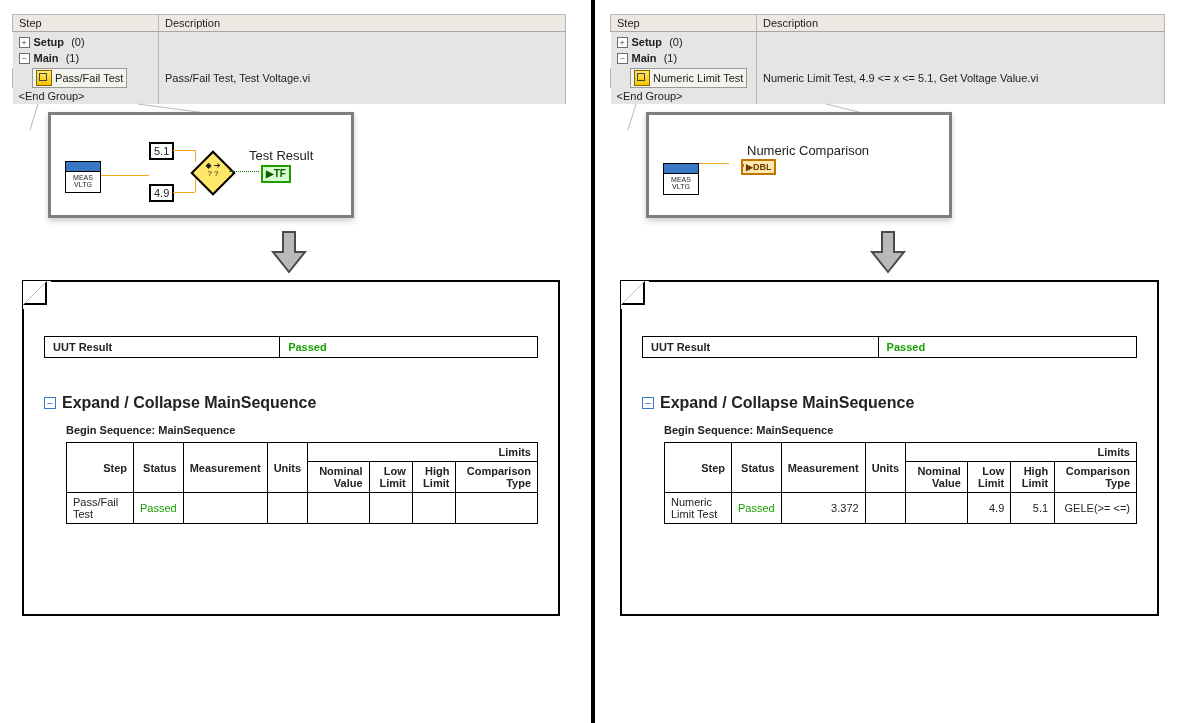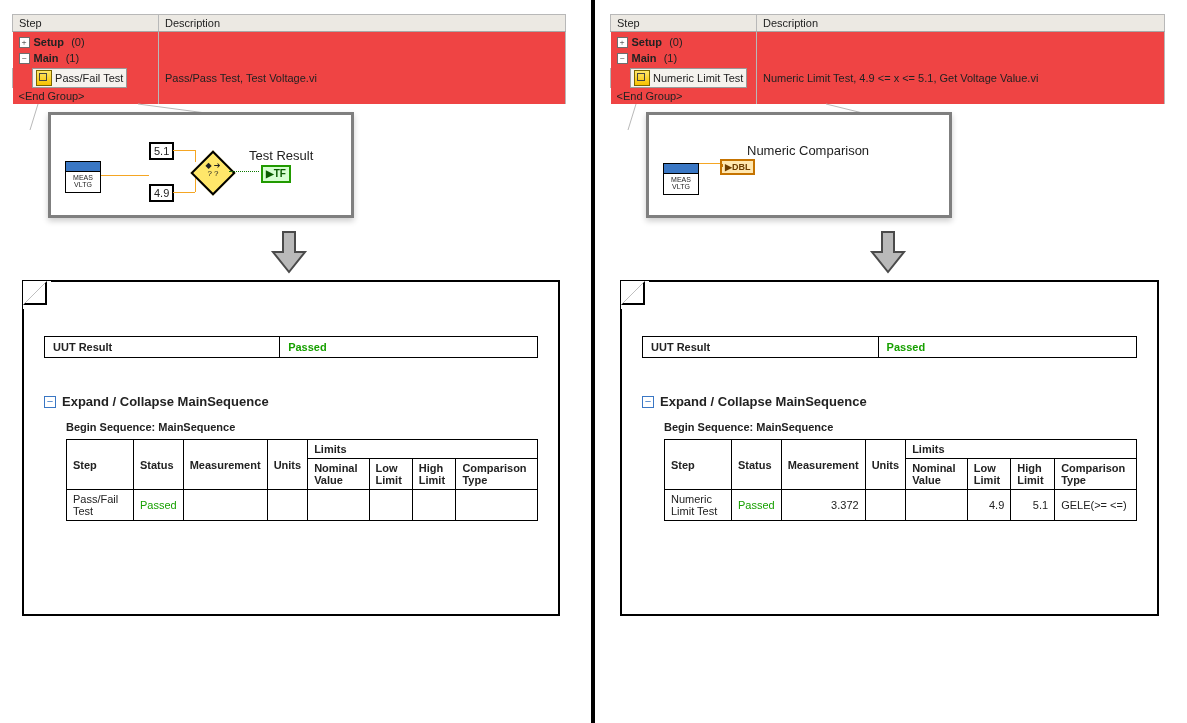--- a/index.html
+++ b/index.html
@@ -7,21 +7,21 @@
 .vdiv{position:absolute;left:591px;top:0;width:4px;height:723px;background:#000}
 .pane{position:absolute;top:0;bottom:0}
 .pane.left{left:0;width:588px}
 .pane.right{left:598px;width:589px}
 
 .p-pad{padding:14px 22px 12px 12px}
 
 
 .seqhdr{position:relative}
 .seqhdr table{border-collapse:collapse;width:100%;table-layout:fixed}
-.seqhdr td{border:1px solid #b8b8b8;padding:2px 6px;background:#ef4444;font-size:11px}
+.seqhdr td{border:1px solid #b8b8b8;padding:2px 6px;background:#e5e5e5;font-size:11px}
 .seqhdr td.col-head{background:#ece9e3;border-bottom:1px solid #a7a7a7}
 .treecol{width:146px}
 .treecell{border-left:0!important;border-right:1px solid #b8b8b8!important;border-top:0!important;border-bottom:0!important}
 .tree-row{display:flex;align-items:center;gap:2px;height:16px}
 .exp{width:9px;height:9px;border:1px solid #6e6e6e;display:inline-flex;align-items:center;justify-content:center;font-size:9px;line-height:1;font-family:Tahoma;background:#fff;margin-right:2px;cursor:pointer}
 .exp.minus::before{content:"−"}
 .exp.plus::before{content:"+"}
 .bold{font-weight:bold}
 .ind{display:inline-block}
 
@@ -65,25 +65,25 @@
 .report-body{padding:54px 20px 0 20px}
 
 .uut-table{border-collapse:collapse}
 .uut-table td{border:1px solid #000;padding:4px 8px;font-size:11px}
 .uut-label{width:252px;font-weight:bold}
 .uut-val{width:278px;color:#17a000;font-weight:bold}
 
 .ec-row{display:flex;align-items:center;gap:6px;margin:36px 0 6px 0}
 .sqminus{width:10px;height:10px;border:1px solid #3a77c4;display:inline-flex;align-items:center;justify-content:center;color:#3a77c4;font-size:11px;line-height:1;cursor:pointer}
 .sqminus::before{content:"−"}
-.ec-title{font-weight:bold;font-size:13px}
+.ec-title{font-weight:bold;font-size:16px}
 .begin-seq{font-weight:bold;font-size:11px;margin:12px 0 6px 22px}
 
 .result-tbl{border-collapse:collapse;margin-left:22px}
-.result-tbl th,.result-tbl td{border:1px solid #000;padding:3px 6px;font-size:11px;text-align:left}
+.result-tbl th,.result-tbl td{border:1px solid #000;padding:3px 6px;font-size:11px;text-align:right}
 .result-tbl th{font-weight:bold}
 .result-tbl td.left{text-align:left}
 .result-tbl td.right{text-align:right}
 .passed{color:#17a000}
 </style>
 </head>
 <body>
 
 <div class="stage">
   <div class="vdiv"></div>
@@ -116,21 +116,21 @@
           <td class="desc-cell"></td>
         </tr>
         <tr>
           <td class="steprow-cell">
             <span class="ind" style="width:12px"></span>
             <span class="step-highlight">
               <span class="vi-icon"></span>
               <span>Pass/Fail Test</span>
             </span>
           </td>
-          <td class="desc-cell">Pass/Pass Test,  Test Voltage.vi</td>
+          <td class="desc-cell">Pass/Fail Test,  Test Voltage.vi</td>
         </tr>
         <tr>
           <td class="treecell endgrp">&lt;End Group&gt;</td>
           <td class="desc-cell"></td>
         </tr>
       </tbody>
           </table>
     </div>
 
     <div class="diagram-wrap">
@@ -270,21 +270,21 @@
             </svg>
       </div>
       <div class="diagram">
         <div class="meas-vltg" style="top:48px">
           <div class="bar"></div>
               <div class="lbl" style="white-space:pre">MEAS
 VLTG</div>
         </div>
         <div class="wire" style="left:50px;top:48px;width:30px"></div>
         <div class="diagram-label" style="left:98px;top:28px">Numeric Comparison</div>
-        <div class="dbl-indicator" style="left:71px;top:44px">▶<span>DBL</span></div>
+        <div class="dbl-indicator" style="left:92px;top:44px">▶<span>DBL</span></div>
       </div>
     </div>
 
     <div class="big-arrow">
       <svg viewBox="0 0 40 44">
             <path d="M14 2 H26 V22 H36 L20 42 L4 22 H14 Z" fill="#b9b9b9" stroke="#4a4a4a" stroke-width="2"></path>
           </svg>
     </div>
 
     <div class="report">

